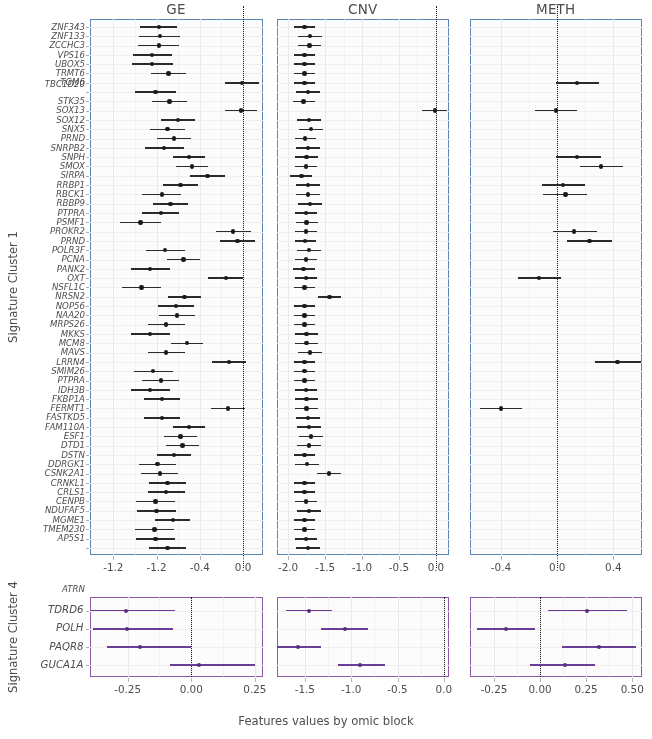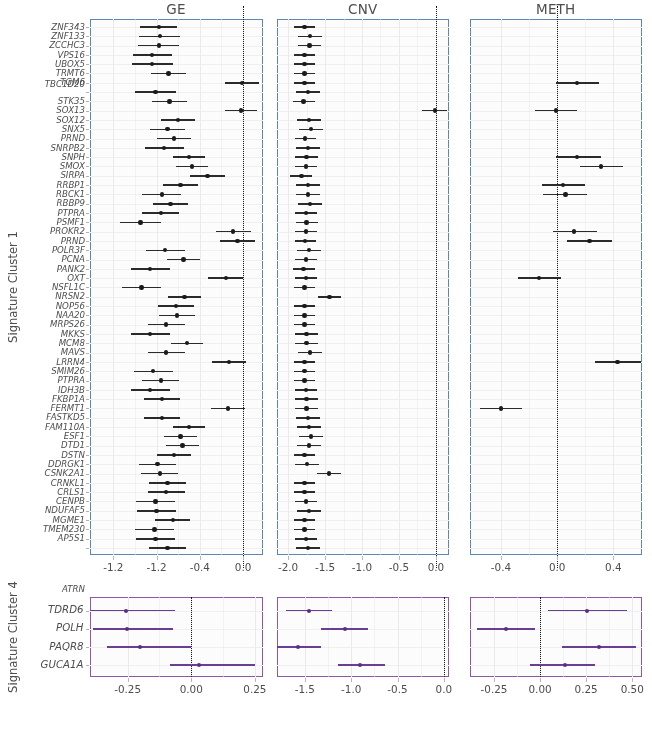--- a/index.html
+++ b/index.html
@@ -736,15 +736,16 @@
     <div class="xtick" style="left: 632.28px; top: 678px;"></div>
     <div class="xlab" style="left: 606.28px; top: 683px; width: 52px;">0.50</div>
     <div class="ylab-lower" style="left: 0px; top: 605.236px; width: 83.5px;">TDRD6</div>
     <div class="ytick" style="left: 86px; top: 610.636px;"></div>
     <div class="ylab-lower" style="left: 0px; top: 623.418px; width: 83.5px;">POLH</div>
     <div class="ytick" style="left: 86px; top: 628.818px;"></div>
     <div class="ylab-lower" style="left: 0px; top: 641.6px; width: 83.5px;">PAQR8</div>
     <div class="ytick" style="left: 86px; top: 647px;"></div>
     <div class="ylab-lower" style="left: 0px; top: 659.782px; width: 83.5px;">GUCA1A</div>
     <div class="ytick" style="left: 86px; top: 665.182px;"></div>
+    <div class="axis-title-x" style="left: 0px; top: 714px;">Features values by omic block</div>
     <div class="axis-title-y" style="left: 13px; top: 287px; transform: rotate(-90deg) translate(-50%, -50%);">Signature Cluster 1</div>
     <div class="axis-title-y" style="left: 13px; top: 637px; transform: rotate(-90deg) translate(-50%, -50%);">Signature Cluster 4</div>
   </div>
 
 </body></html>

